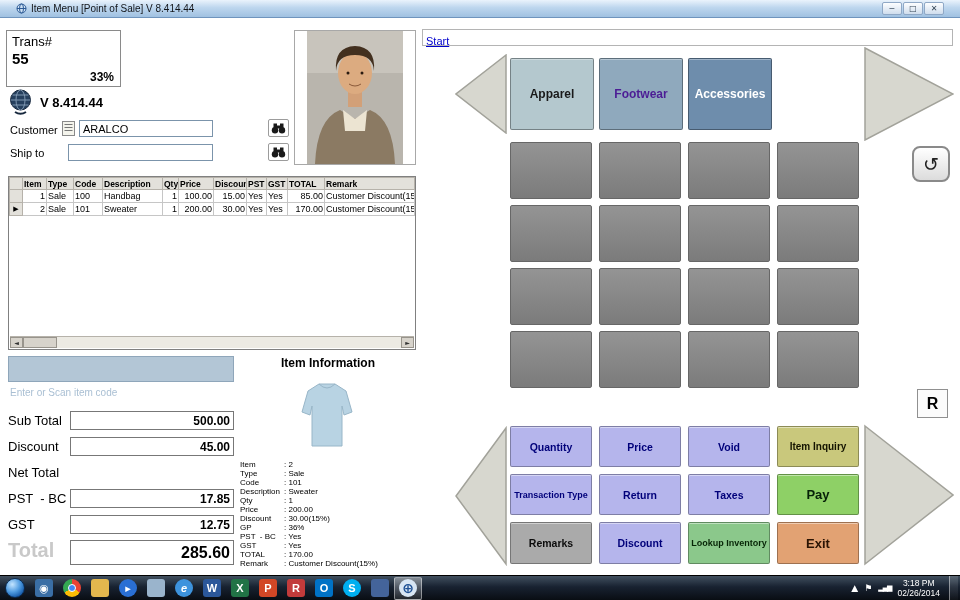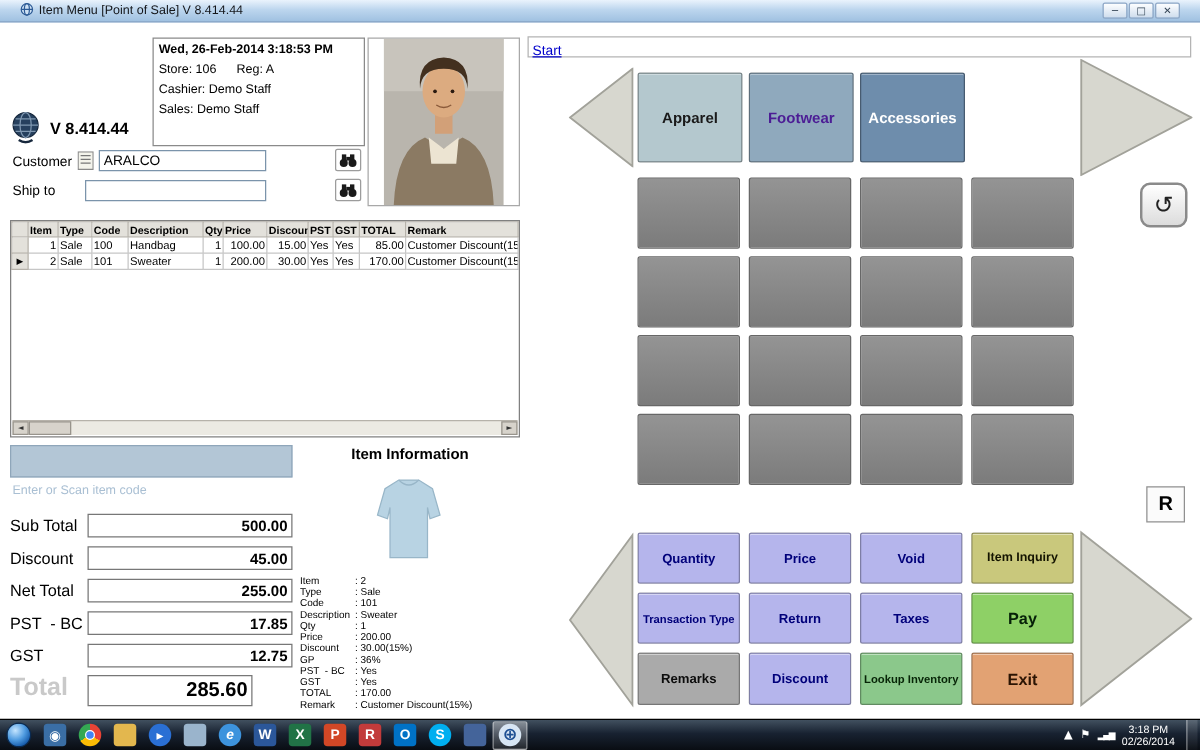--- a/index.html
+++ b/index.html
@@ -97,39 +97,36 @@
         </svg>
     </span>
     <span class="ttext">Item Menu [Point of Sale] V 8.414.44</span>
     <span class="winbtns">
       <span class="winbtn glyph">─</span>
       <span class="winbtn glyph">□</span>
       <span class="winbtn glyph">✕</span>
     </span>
   </div>
 
+  <div class="abs box" style="left:6px;top:30px;width:115px;height:57px">
+    <div style="font-size:13px;padding:3px 0 0 5px">Trans#</div>
+    <div style="font-size:15px;font-weight:bold;padding:1px 0 0 5px">55</div>
+    <div style="position:absolute;right:6px;bottom:2px;font-size:12px;font-weight:bold">33%</div>
+  </div>
 
   <div class="abs" style="left:7px;top:88px">
     <svg width="27" height="27" viewBox="0 0 27 27">
       <circle cx="13.5" cy="12" r="10" fill="#26405e" stroke="#16273c"></circle>
       <path d="M3.5 12 h20 M5.5 7 h16 M5.5 17 h16" stroke="#7f97b0" stroke-width="1" fill="none"></path>
       <ellipse cx="13.5" cy="12" rx="4.5" ry="10" fill="none" stroke="#7f97b0"></ellipse>
       <path d="M8 24 q5.5 3.5 11 0" stroke="#16273c" stroke-width="2" fill="none"></path>
     </svg>
   </div>
   <div class="abs" style="left:40px;top:95px;font-size:13px;font-weight:bold">V 8.414.44</div>
 
-  <div class="abs box" style="left:122px;top:30px;width:170px;height:87px;padding:3px 4px">
-    <div style="font-size:10px;font-weight:bold">Wed, 26-Feb-2014 3:18:53 PM</div>
-    <div style="font-size:10px;margin-top:5px">
-      <span>Store: 106</span><span style="margin-left:16px">Reg: A</span>
-    </div>
-    <div style="font-size:10px;margin-top:5px">Cashier: Demo Staff</div>
-    <div style="font-size:10px;margin-top:5px">Sales: Demo Staff</div>
-  </div>
 
   <div class="abs" style="left:294px;top:30px;width:122px;height:135px;border:1px solid #a8a8a8;background:#fff;display:flex;align-items:center;justify-content:center">
     <svg width="96" height="133" viewBox="0 0 96 133">
       <rect width="96" height="133" fill="#b9b5ad"></rect>
       <rect width="96" height="42" fill="#c8c4bc"></rect>
       <path d="M8 133 Q10 88 33 79 L48 88 L63 79 Q86 88 88 133 Z" fill="#8b7a63"></path>
       <path d="M36 79 L48 88 L60 79 L58 100 L38 100 Z" fill="#ece4d2"></path>
       <rect x="41" y="60" width="14" height="16" fill="#d2a078"></rect>
       <ellipse cx="48" cy="42" rx="17" ry="21" fill="#dcab80"></ellipse>
       <path d="M29 40 Q27 16 48 15 Q69 16 67 40 Q66 24 48 24 Q30 24 29 40 Z" fill="#43301f"></path>
@@ -241,28 +238,27 @@
   </div>
 
   <input class="abs" style="left: 8px; top: 356px; width: 226px; height: 26px; background: rgb(179, 198, 214); border: 1px solid rgb(143, 166, 186);">
   <div class="abs" style="left:10px;top:387px;font-size:10px;color:#a9bfd3">Enter or Scan item code</div>
 
   <div class="tlabel" style="left:8px;top:413px">Sub Total</div>
   <div class="tbox" style="left:70px;top:411px">500.00</div>
   <div class="tlabel" style="left:8px;top:439px">Discount</div>
   <div class="tbox" style="left:70px;top:437px">45.00</div>
   <div class="tlabel" style="left:8px;top:465px">Net Total</div>
-  <div class="tbox" style="left:70px;top:463px">255.00</div>
   <div class="tlabel" style="left:8px;top:491px">PST  - BC</div>
   <div class="tbox" style="left:70px;top:489px">17.85</div>
   <div class="tlabel" style="left:8px;top:517px">GST</div>
   <div class="tbox" style="left:70px;top:515px">12.75</div>
 
   <div class="abs" style="left:8px;top:539px;font-size:20px;font-weight:bold;color:#c9c9c9">Total</div>
-  <div class="abs" style="left:70px;top:540px;width:132px;height:25px;border:1px solid #777;background:#fff;font-size:16px;font-weight:bold;text-align:right;padding:3px 3px 0 0">285.60</div>
+  <div class="abs" style="left:70px;top:540px;width:164px;height:25px;border:1px solid #777;background:#fff;font-size:16px;font-weight:bold;text-align:right;padding:3px 3px 0 0">285.60</div>
 
   <div class="abs" style="left:240px;top:356px;width:176px;text-align:center;font-weight:bold;font-size:12px">Item Information</div>
   <div class="abs" style="left:298px;top:374px">
     <svg width="58" height="80" viewBox="0 0 58 80">
       <rect width="58" height="80" fill="#ffffff"></rect>
       <path d="M21 10 L37 10 L48 17 L54 38 L46 41 L44 32 L44 72 L14 72 L14 32 L12 41 L4 38 L10 17 Z" fill="#b8d3e3" stroke="#98b6c8"></path>
       <path d="M21 10 Q29 18 37 10" fill="none" stroke="#98b6c8"></path>
     </svg>
   </div>
   <div class="abs" style="left:240px;top:460px;width:178px;overflow:hidden">

